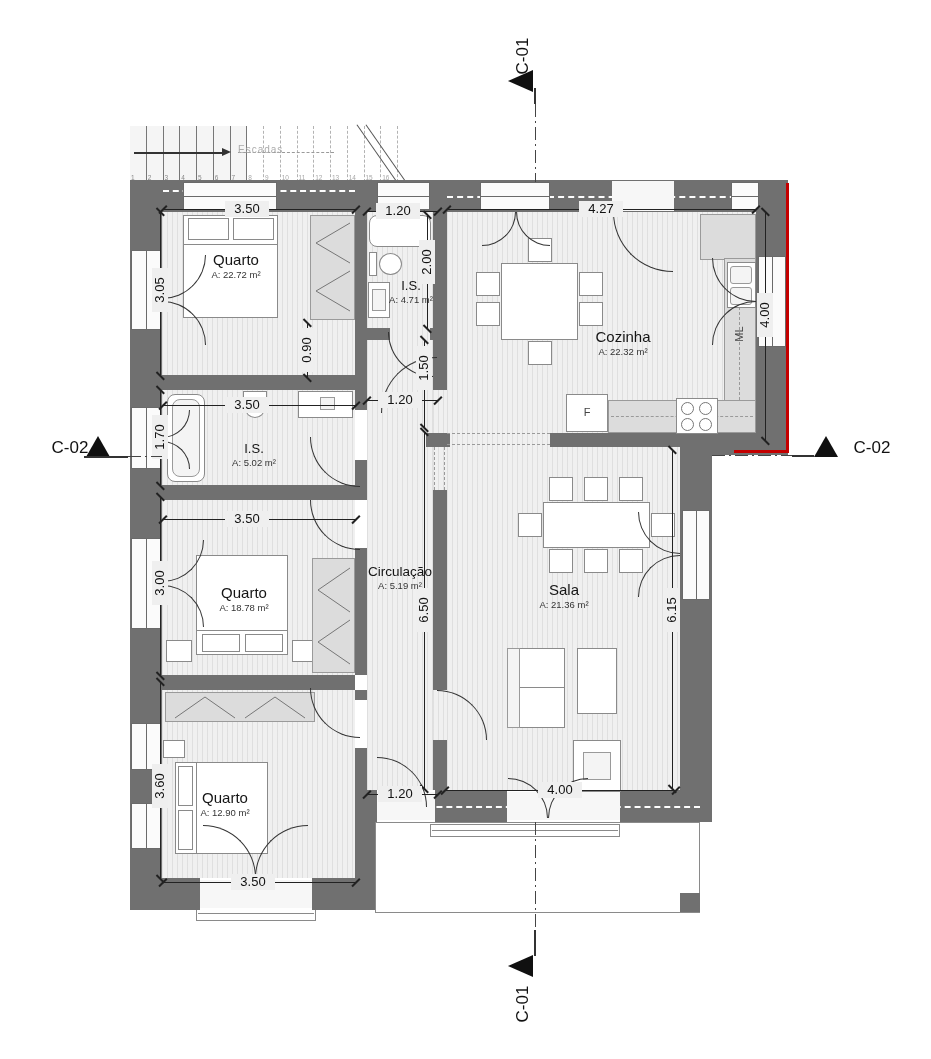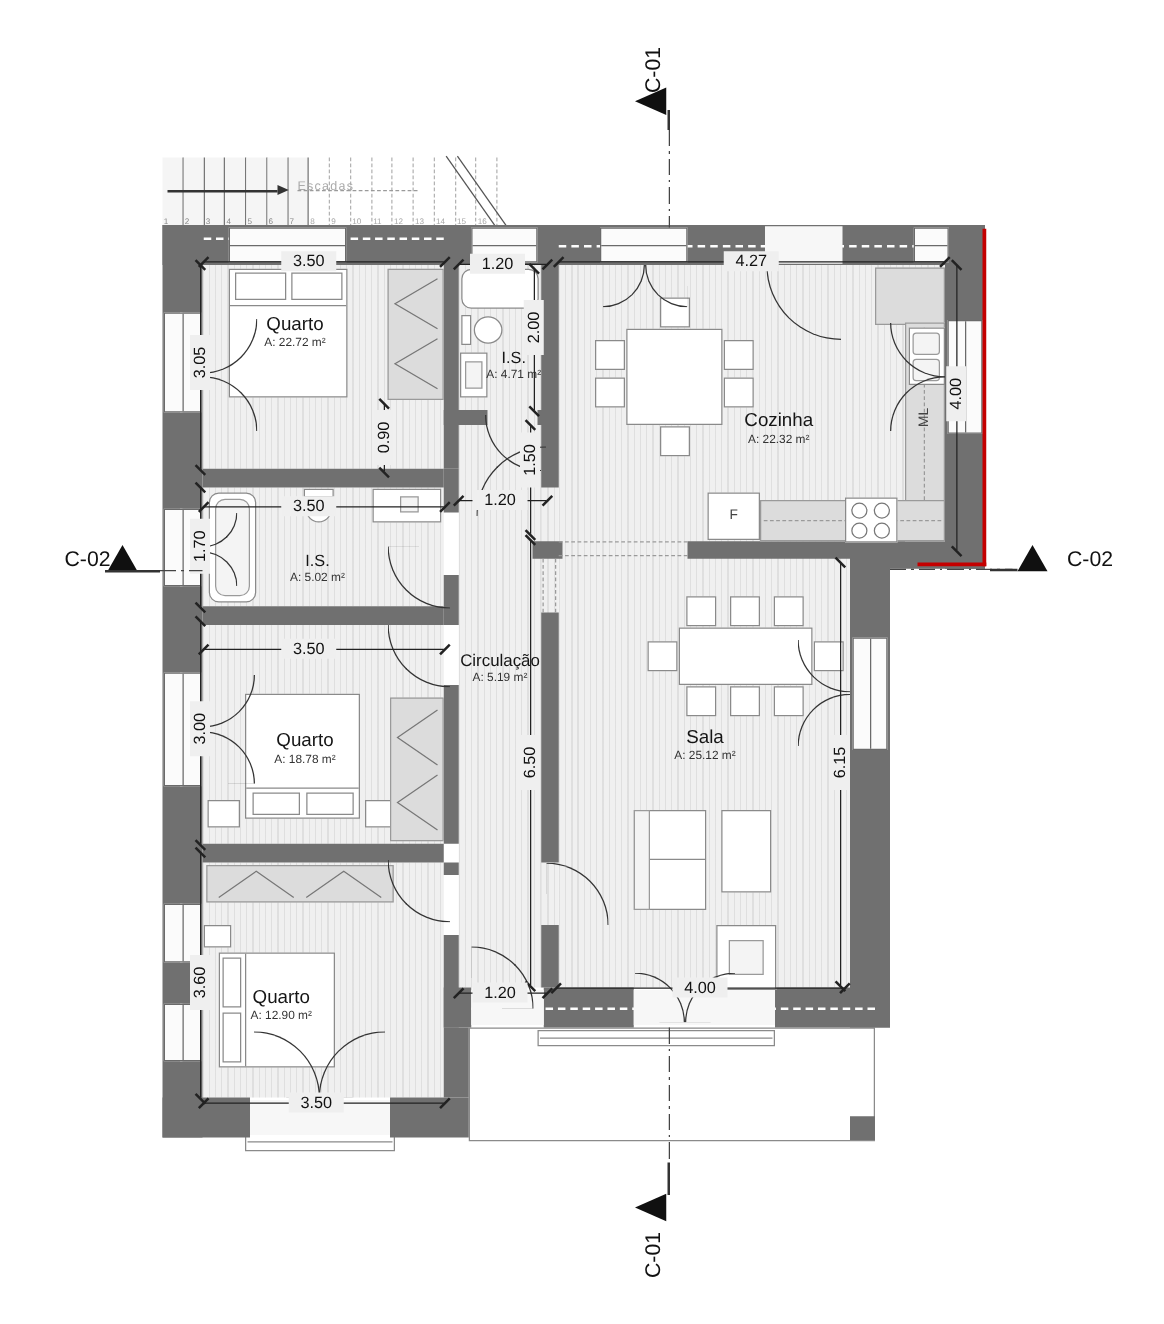--- a/index.html
+++ b/index.html
@@ -347,27 +347,27 @@
     <div class="rarea">A: 22.32 m²</div>
   </div>
   <div class="rlabel" style="left:199px;top:441px;">
     <div class="rname" style="font-size:13px;">I.S.</div>
     <div class="rarea">A: 5.02 m²</div>
   </div>
   <div class="rlabel" style="left:189px;top:584px;">
     <div class="rname">Quarto</div>
     <div class="rarea">A: 18.78 m²</div>
   </div>
-  <div class="rlabel" style="left:345px;top:521px;">
+  <div class="rlabel" style="left:345px;top:564px;">
     <div class="rname" style="font-size:13.5px;">Circulação</div>
     <div class="rarea">A: 5.19 m²</div>
   </div>
   <div class="rlabel" style="left:509px;top:581px;">
     <div class="rname">Sala</div>
-    <div class="rarea">A: 25.12 m²</div>
+    <div class="rarea">A: 21.36 m²</div>
   </div>
   <div class="rlabel" style="left:170px;top:789px;">
     <div class="rname">Quarto</div>
     <div class="rarea">A: 12.90 m²</div>
   </div>
 
   <div class="sect-text v" style="left:492px;top:47px;">C-01</div>
   <div class="tri-left" style="left:508px;top:70px;"></div>
   <div class="solid-v" style="left:534px;top:88px;height:16px;"></div>
   <div class="dashdot-v" style="left:535px;top:104px;height:78px;"></div>

